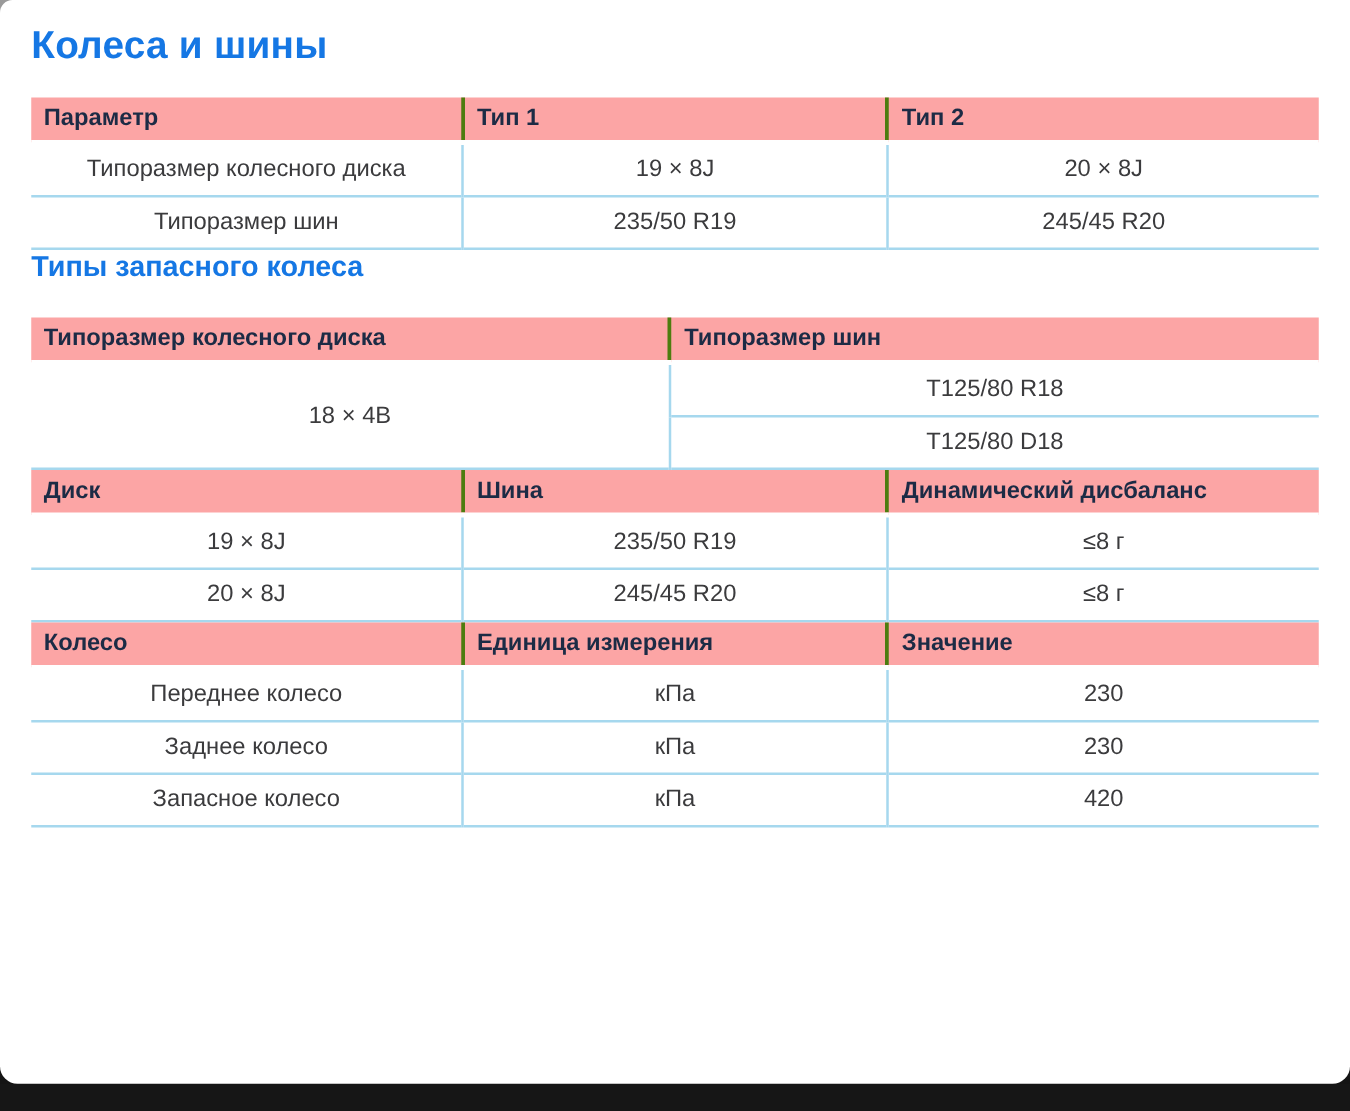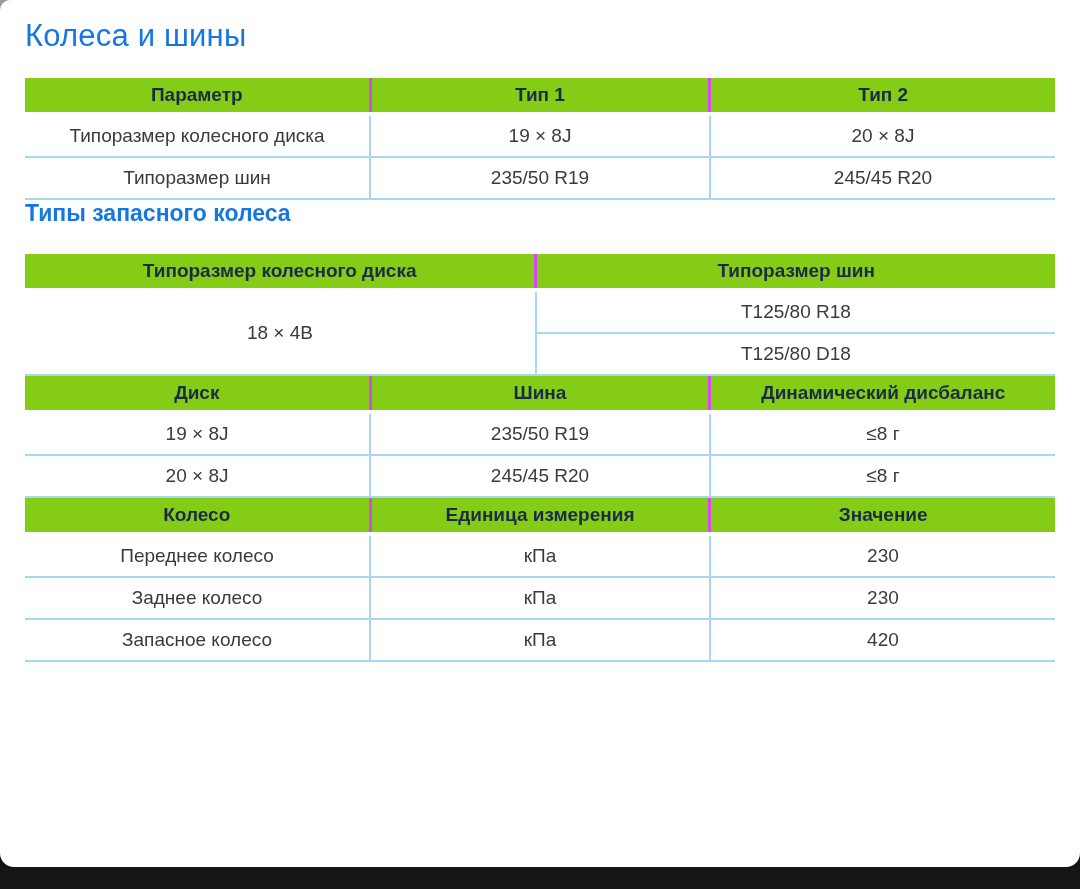--- a/index.html
+++ b/index.html
@@ -32,49 +32,49 @@
     position: absolute;
     left: 0; right: 0; bottom: 0;
     height: 22px;
     background: #161616;
     z-index: 0;
   }
   h1.page-title {
     margin: 0 0 24px 0;
     font-size: 31px;
     line-height: 36px;
-    font-weight: normal;
+    font-weight: bold;
     color: #1577E4;
     letter-spacing: 0.2px;
   }
   h2.section-heading {
     margin: 15px 0 27px 0;
     font-size: 23px;
     line-height: 27px;
     font-weight: bold;
     color: #1577E4;
   }
   h2.section-heading:first-of-type { margin-top: 0; }
   table.spec-table {
     width: 100%;
     border-collapse: collapse;
     table-layout: fixed;
     border-bottom: 2px solid #A6D8EE;
   }
   table.spec-table th {
-    background: #84cc16;
+    background: #fca5a5;
     color: #1C2B45;
     font-weight: bold;
     font-size: 19px;
     line-height: 22px;
     padding: 6px 10px;
-    text-align: center;
+    text-align: left;
     border-bottom: 4px solid #ffffff;
   }
-  table.spec-table th + th { border-left: 3px solid #d946ef; }
+  table.spec-table th + th { border-left: 3px solid #4d7c0f; }
   table.spec-table td {
     color: #3B3B3D;
     font-size: 19px;
     line-height: 22px;
     padding: 9px 10px;
     text-align: center;
     background: #ffffff;
   }
   table.spec-table td + td,
   table.spec-table td.after-rowspan { border-left: 2px solid #A6D8EE; }

